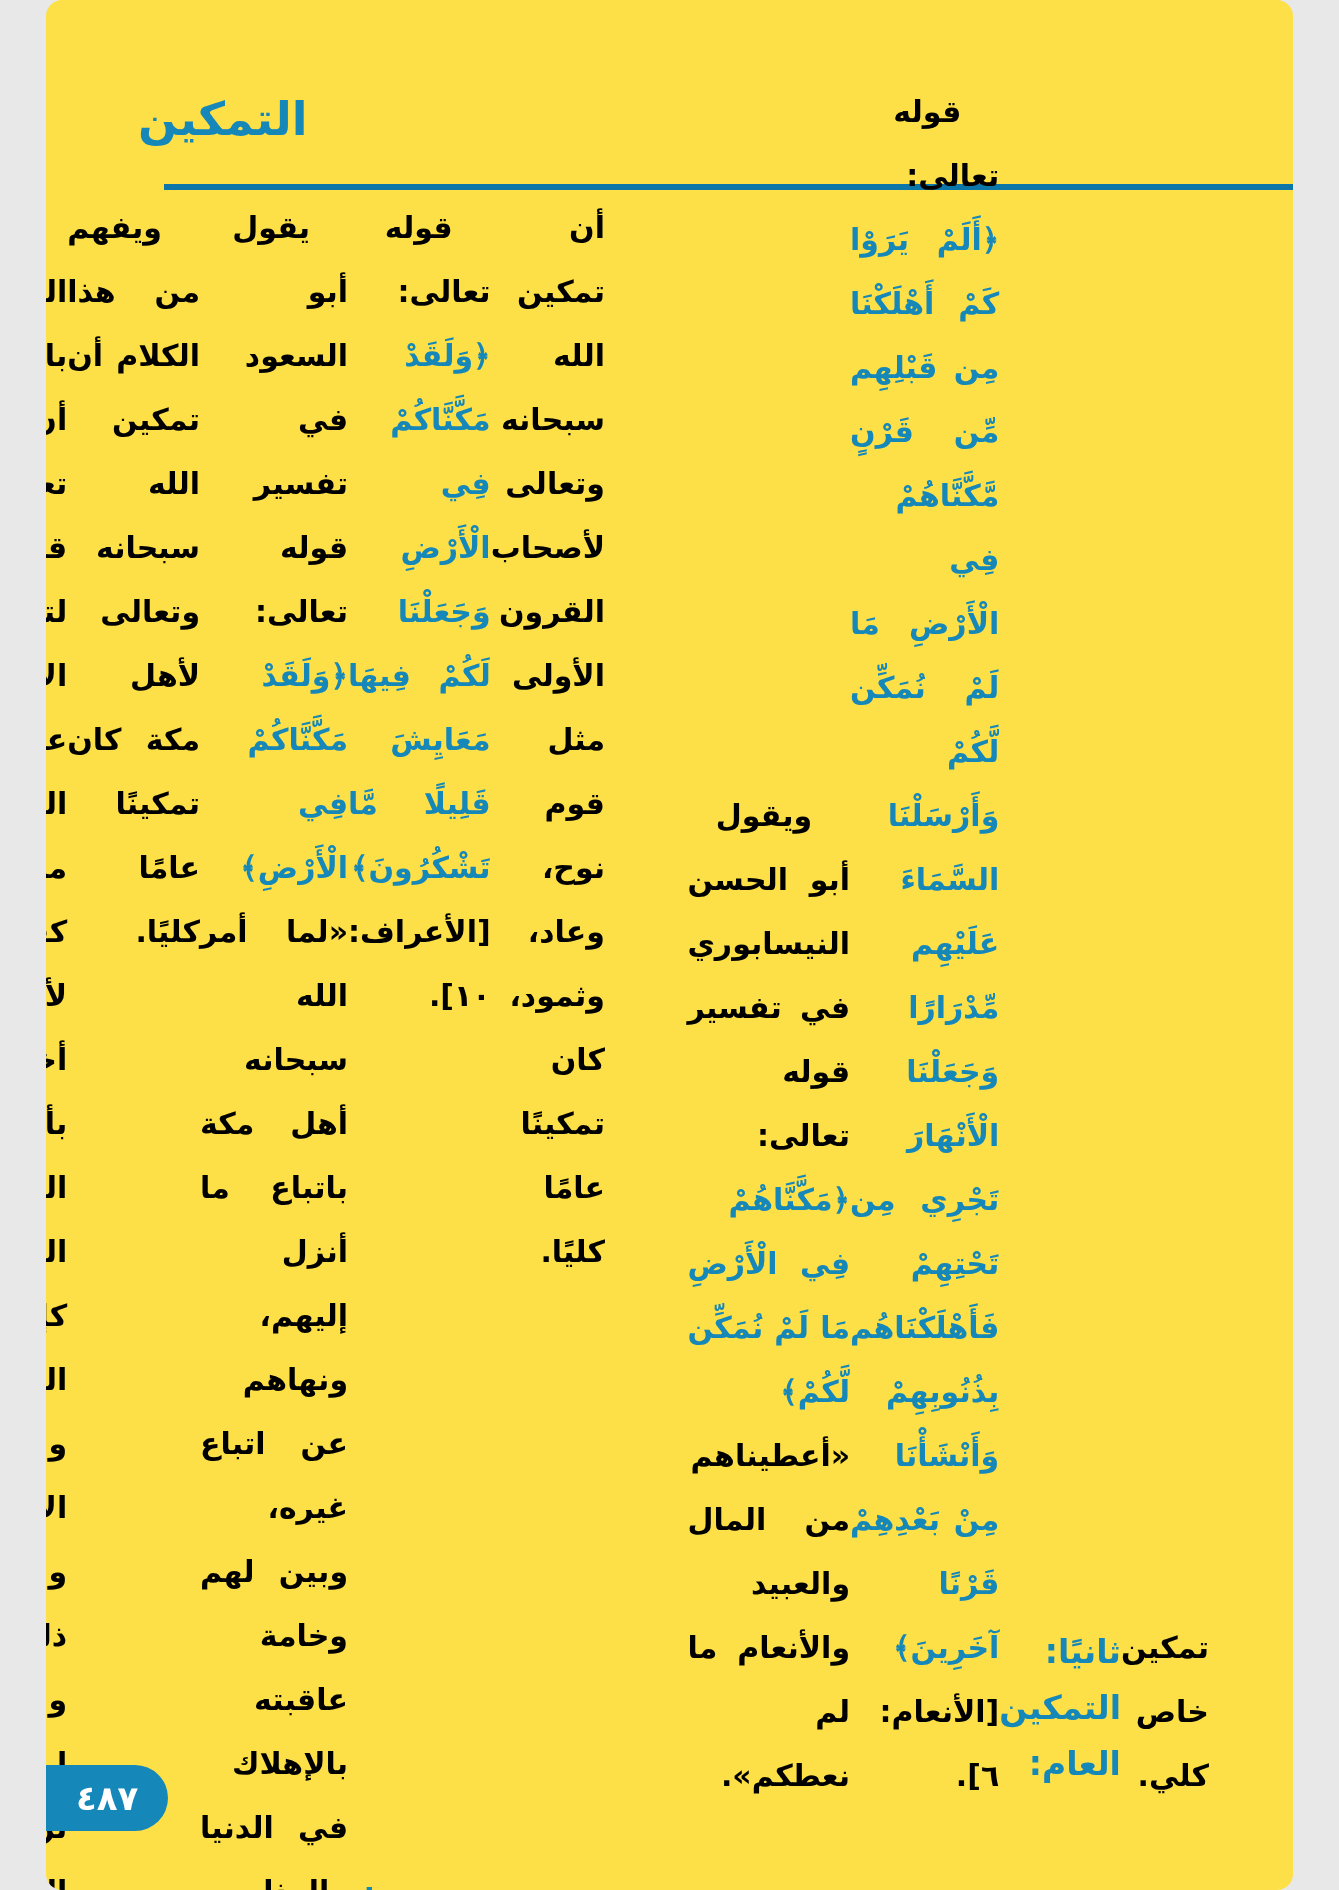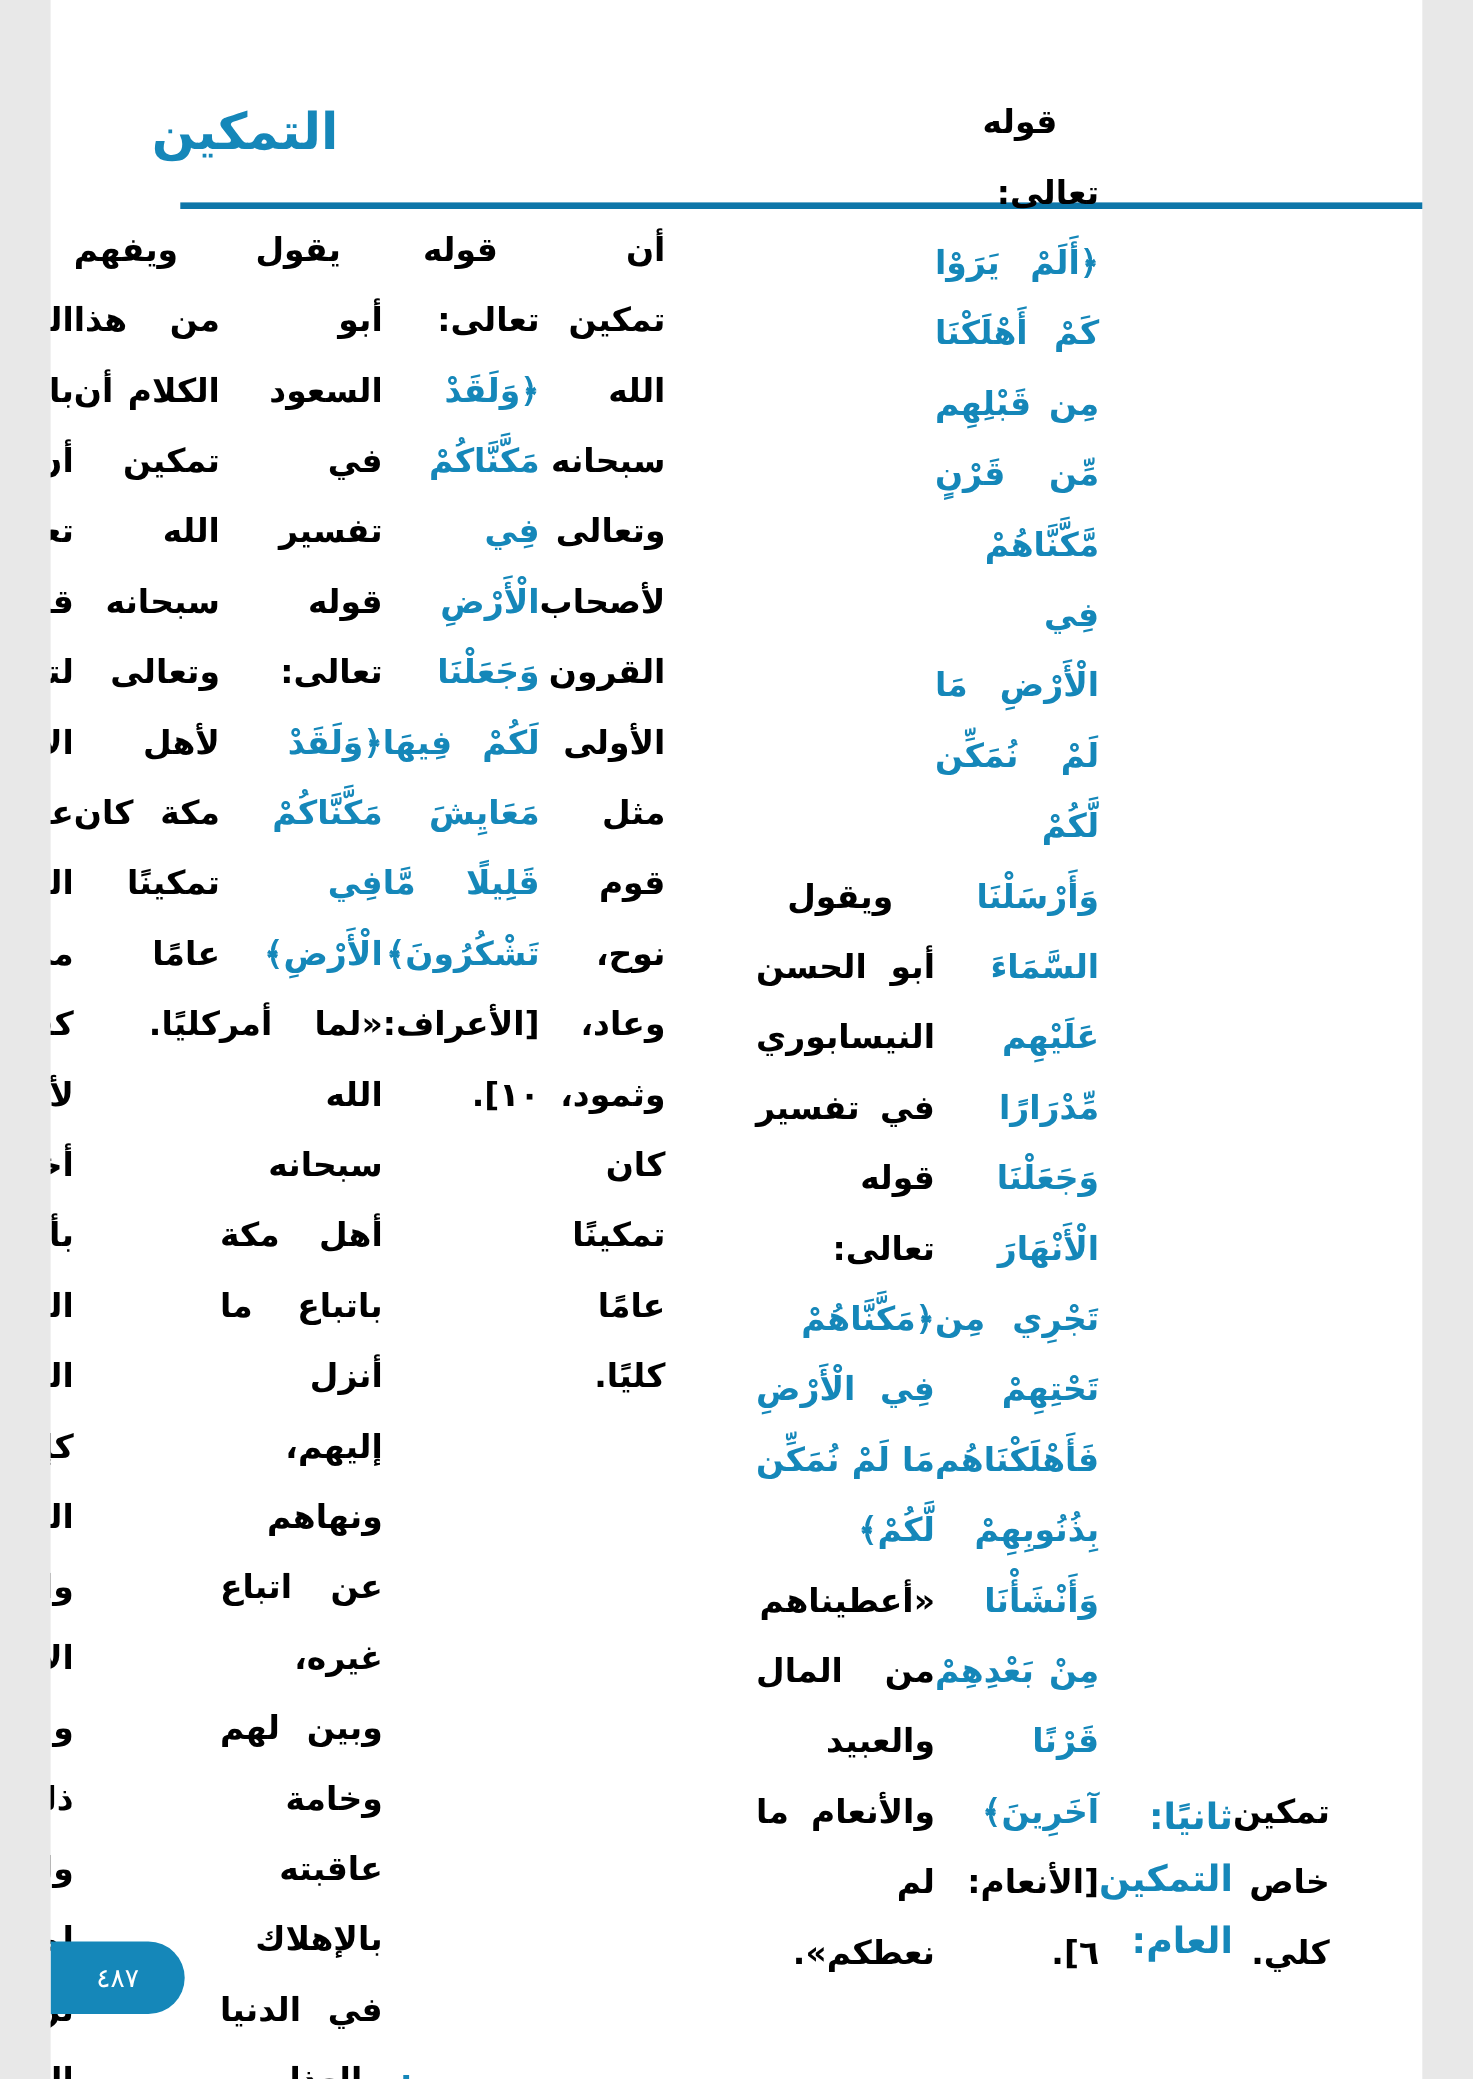--- a/index.html
+++ b/index.html
@@ -1,24 +1,25 @@
 <!DOCTYPE html>
 <html lang="ar" dir="rtl" style="--accent: #1587b9; --rule: #0d76a9;"><head>
 <meta charset="utf-8">
 <style>
   html,body{margin:0;padding:0;background:#e8e8e8;}
   .page{
     position:relative;
     width:1247px;height:1890px;
     margin:0 auto;
-    background:#ffffff;
+    background:#fde047;
     direction:rtl;
     font-family:"DejaVu Sans",sans-serif;
     overflow:hidden;
     color:#000;
+    border-radius:16px;
   }
   
   .header-title{
     position:absolute;
     left:92px;top:92px;
     width:180px;
     font-size:46px;font-weight:700;
     color:var(--accent,#1587b9);
     text-align:left;
     direction:rtl;
@@ -72,21 +73,21 @@
   
   .page-pill{
     position:absolute;
     left:0;top:1765px;
     width:122px;height:66px;
     background:var(--accent,#1587b9);
     border-radius:0 36px 36px 0;
     display:flex;align-items:center;justify-content:center;
   }
   .page-number{
-    color:#fff;font-size:24px;font-weight:400;
+    color:#fff;font-size:34px;font-weight:700;
     letter-spacing:2px;
   }
   .website{
     position:absolute;
     left:152px;top:1882px;
     font-size:30px;font-weight:700;
     color:var(--accent,#1587b9);
     direction:ltr;
   }
 </style>

